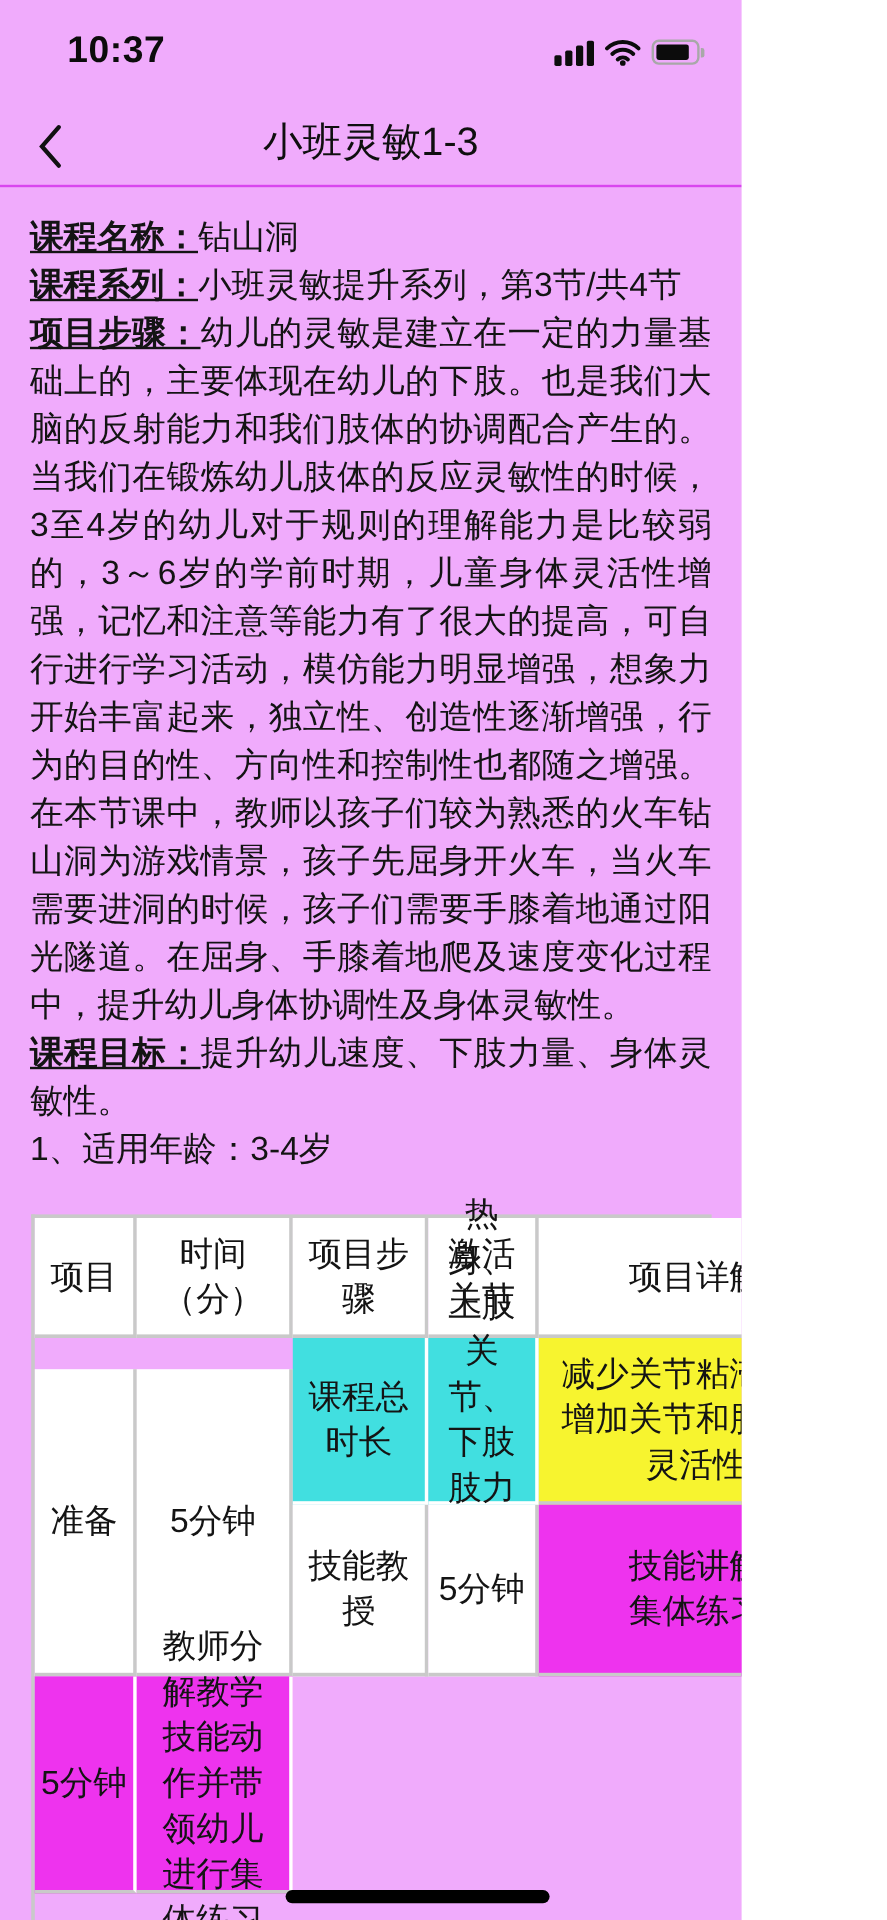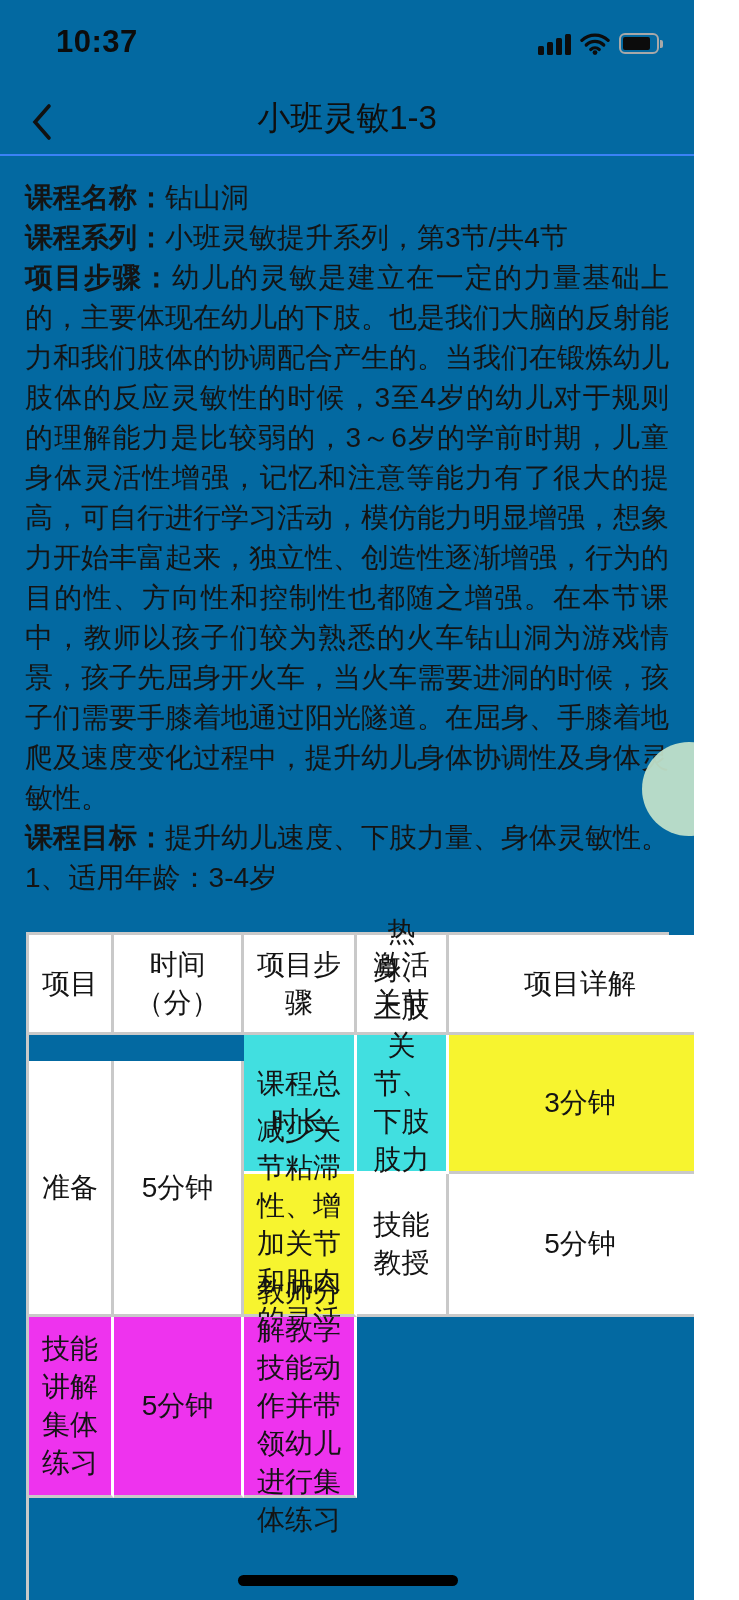--- a/index.html
+++ b/index.html
@@ -1,54 +1,54 @@
 <!DOCTYPE html>
 <html><head>
 <meta charset="utf-8">
 <style>
   html,body{margin:0;padding:0;}
   body{
     width:739px;height:1600px;overflow:hidden;background:#fff;
     font-family:"Liberation Sans","DejaVu Sans",sans-serif;color:#141414;
     position:relative;
   }
-  .screen{width:694px;height:1600px;overflow:hidden;position:relative;background:#0369a1;}
+  .screen{width:618px;height:1600px;overflow:hidden;position:relative;background:#f0abfc;}
 
   
   .status-bar{height:90px;position:relative;}
   .status-time{
     position:absolute;left:56px;top:24px;font-size:31px;font-weight:700;color:#0c0c0c;
     letter-spacing:.5px;
   }
   .status-icons{position:absolute;right:35px;top:32px;display:flex;align-items:center;gap:9px;}
   .signal{display:flex;align-items:flex-end;gap:3px;height:22px;}
   .signal i{display:block;width:6px;background:#0c0c0c;border-radius:1.5px;}
   .signal i:nth-child(1){height:9px;}
   .signal i:nth-child(2){height:13px;}
   .signal i:nth-child(3){height:17px;}
   .signal i:nth-child(4){height:21px;}
   .battery{position:relative;width:40px;height:21px;border:2px solid #a8a8a8;border-radius:6px;box-sizing:border-box;}
   .battery .fill{position:absolute;left:2px;top:2px;width:27px;height:13px;background:#0c0c0c;border-radius:2px;}
   .battery .nub{position:absolute;right:-6px;top:5px;width:3px;height:8px;background:#a8a8a8;border-radius:0 2px 2px 0;}
 
   
-  .nav-bar{height:64px;position:relative;border-bottom:2px solid #3b82f6;}
+  .nav-bar{height:64px;position:relative;border-bottom:2px solid #d946ef;}
   .back-button{
     position:absolute;left:20px;top:8px;width:44px;height:48px;background:none;border:none;
     padding:0;cursor:pointer;display:flex;align-items:center;justify-content:center;
   }
   .page-title{
     margin:0;position:absolute;left:0;right:0;top:2px;text-align:center;
     font-size:33px;font-weight:500;color:#0f0f0f;line-height:52px;
   }
 
   
   .content{padding:22px 25px 0 25px;}
   .content p{margin:0;font-size:28px;line-height:40px;text-align:justify;color:#141414;}
-  .content p b{font-weight:700;}
+  .content p b{font-weight:700;text-decoration:underline;}
 
   
   .tbl{
     display:grid;margin:34px 0 0 1px;
     grid-template-columns:85px 130px 113px 92px 265px;
     grid-template-rows:100px 139px 143px 181px 170px;
     border-top:3px solid #c9c9c9;border-left:3px solid #c9c9c9;
   }
   .cell{
     box-sizing:border-box;border-right:3px solid #c9c9c9;border-bottom:3px solid #c9c9c9;
@@ -122,21 +122,20 @@
 （分）</div>
       <div class="cell h">项目步骤</div>
       <div class="cell h">激活关节</div>
       <div class="cell h">项目详解</div>
 
       <div class="cell span2">准备</div>
       <div class="cell span2">5分钟</div>
       <div class="cell c-cyan rowmid">课程总时长</div>
       <div class="cell c-cyan rowmid detail">热身、上肢关节、下肢肢力量、下肢韧带</div>
 
-      <div class="cell c-yellow">3分钟</div>
       <div class="cell c-yellow detail">减少关节粘滞性、增加关节和肌肉的灵活性</div>
 
       <div class="cell">技能教授</div>
       <div class="cell">5分钟</div>
       <div class="cell c-magenta">技能讲解
 集体练习</div>
       <div class="cell c-magenta">5分钟</div>
       <div class="cell c-magenta detail">教师分解教学技能动作并带领幼儿进行集体练习</div>
 
     </div>

